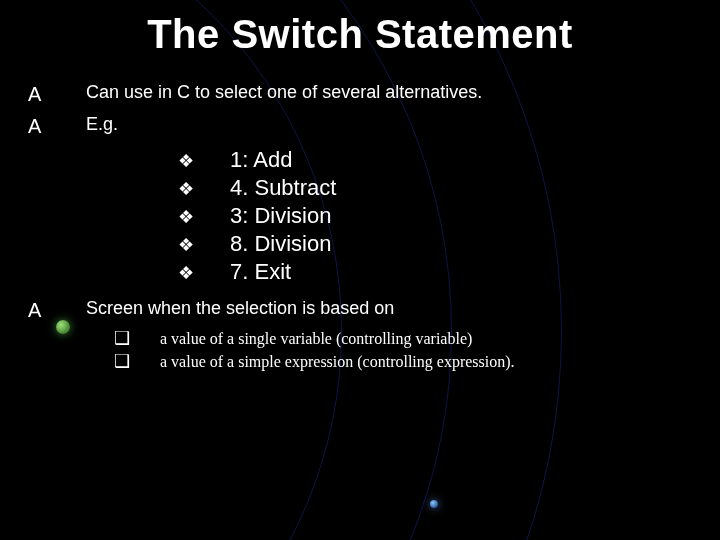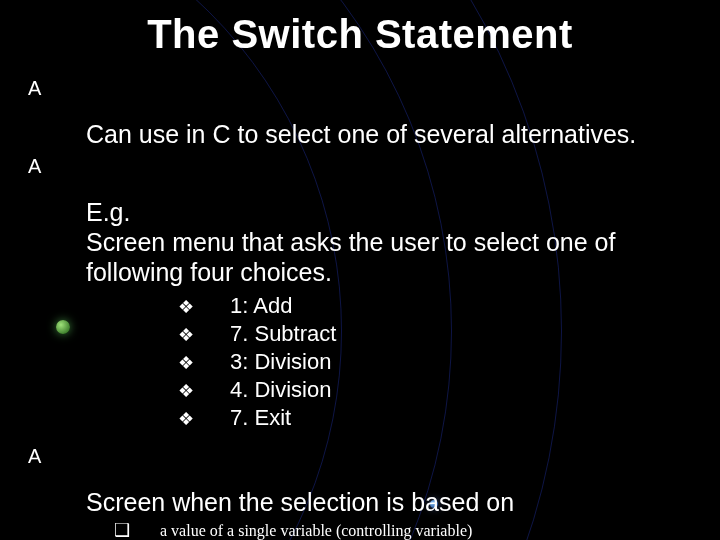--- a/index.html
+++ b/index.html
@@ -37,41 +37,40 @@
     z-index: 1;
     padding: 8px 28px 0 28px;
     box-sizing: border-box;
     width: 100%;
     height: 100%;
   }
   h1.title {
     text-align: center;
     font-size: 40px;
     font-weight: bold;
-    margin: 4px 0 14px 0;
+    margin: 4px 0 20px 0;
     letter-spacing: 0.5px;
   }
   .row {
     display: flex;
     align-items: flex-start;
     margin: 0;
   }
   .bullet-col {
     width: 58px;
     flex: 0 0 58px;
     font-family: "Segoe UI Symbol","Apple Symbols",Arial,sans-serif;
     font-size: 20px;
     color: #fff;
     line-height: 30px;
     padding-top: 2px;
   }
   .body-text {
-    font-size: 25px;
+    font-size: 18px;
     line-height: 30px;
-    margin-top: 48px;
   }
   .sub-list {
     margin: 6px 0 8px 0;
   }
   .sub-row {
     display: flex;
     align-items: baseline;
     margin: 2px 0;
   }
   .sub-indent1 { width: 150px; flex: 0 0 150px; }
@@ -118,44 +117,43 @@
 
   <div class="row">
     <div class="bullet-col">A</div>
     <div class="body-text">Can use in C to select one of several alternatives.</div>
   </div>
 
   <div class="row">
     <div class="bullet-col">A</div>
     <div class="body-text">
       <span>E.g.</span><br>
-      <span>Screen menu that asks the user to select one of following four choices.</span>
     </div>
   </div>
 
   <div class="sub-list">
     <div class="sub-row">
       <div class="sub-indent1"></div>
       <div class="sub-bullet">❖</div>
       <div class="sub-text">1: Add</div>
     </div>
     <div class="sub-row">
       <div class="sub-indent1"></div>
       <div class="sub-bullet">❖</div>
-      <div class="sub-text">7. Subtract</div>
+      <div class="sub-text">4. Subtract</div>
     </div>
     <div class="sub-row">
       <div class="sub-indent1"></div>
       <div class="sub-bullet">❖</div>
       <div class="sub-text">3: Division</div>
     </div>
     <div class="sub-row">
       <div class="sub-indent1"></div>
       <div class="sub-bullet">❖</div>
-      <div class="sub-text">4. Division</div>
+      <div class="sub-text">8. Division</div>
     </div>
     <div class="sub-row">
       <div class="sub-indent1"></div>
       <div class="sub-bullet">❖</div>
       <div class="sub-text">7. Exit</div>
     </div>
   </div>
 
   <div class="row">
     <div class="bullet-col">A</div>
@@ -164,16 +162,17 @@
 
   <div class="sub-list" style="margin-top:2px;">
     <div class="tert-row">
       <div class="tert-indent"></div>
       <div class="tert-bullet">❑</div>
       <div class="tert-text">a  value of a single variable (controlling variable)</div>
     </div>
     <div class="tert-row">
       <div class="tert-indent"></div>
       <div class="tert-bullet">❑</div>
+      <div class="tert-text">a value of a simple expression (controlling expression).</div>
     </div>
   </div>
 
 </div>
 
 </body></html>

